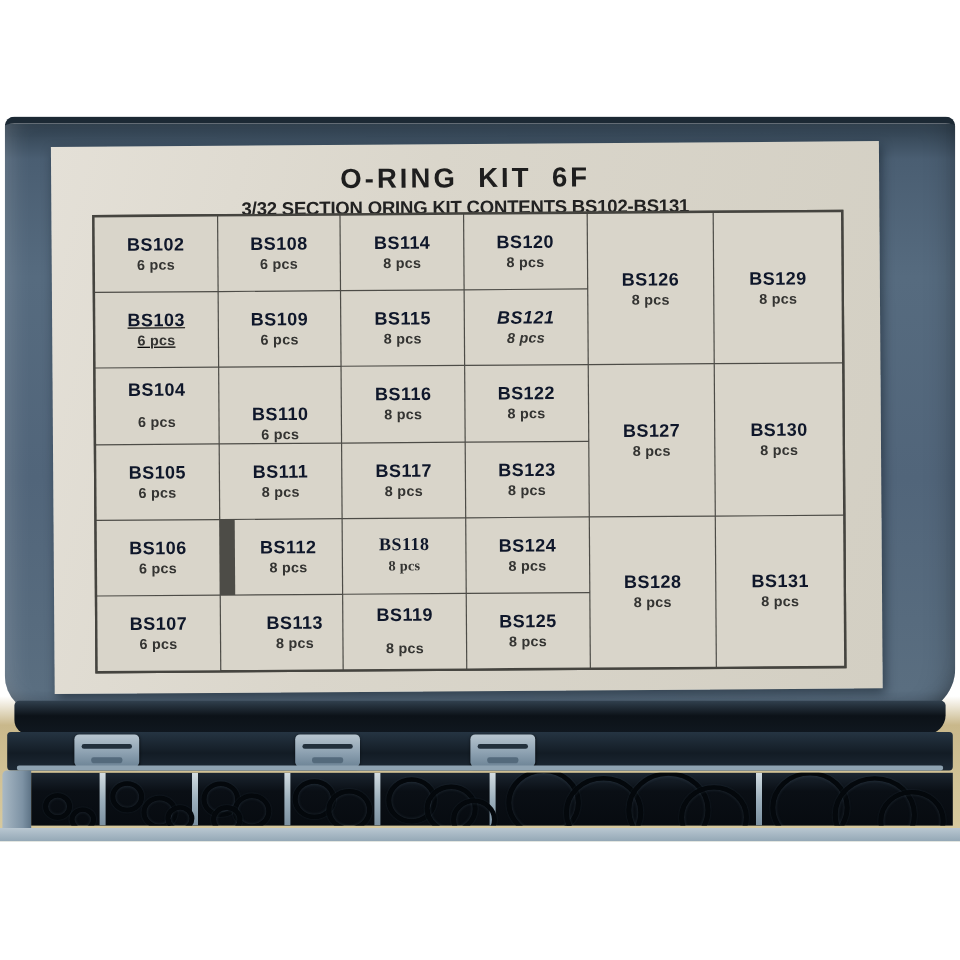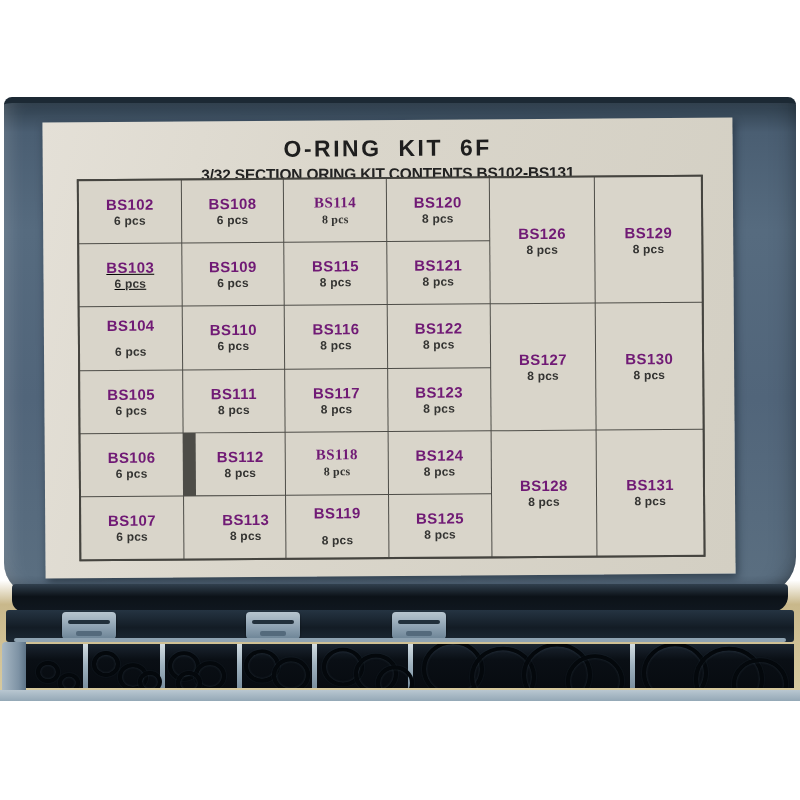--- a/index.html
+++ b/index.html
@@ -48,21 +48,21 @@
     grid-template-rows:repeat(6,1fr);
     gap:1px;
     background:#4d4c47;           
     border:2px solid #45443f;
   }
   .cell{
     background:#d9d5ca;
     display:flex;flex-direction:column;align-items:center;justify-content:center;
     gap:1px;
   }
-  .part{font-size:15px;font-weight:bold;color:#701a75;letter-spacing:.4px;}
+  .part{font-size:15px;font-weight:bold;color:#0f172a;letter-spacing:.4px;}
   .qty{font-size:12px;font-weight:bold;color:#343432;letter-spacing:.2px;}
   
   .lid-bottom{
     position:absolute;left:12px;top:487px;width:776px;height:28px;
     background:linear-gradient(180deg,#31404e 0%,#0c1218 45%,#101820 100%);
     border-radius:4px 4px 16px 12px;
   }
   
   .hinge-strip{
     position:absolute;left:6px;top:513px;width:788px;height:32px;
@@ -150,37 +150,37 @@
           <div class="qty">6 pcs</div>
         </div>
         <div class="cell" style="grid-area: 1 / 2;">
           <div class="part">BS108</div>
           <div class="qty">6 pcs</div>
         </div>
         <div class="cell" style="grid-area: 2 / 2;">
           <div class="part">BS109</div>
           <div class="qty">6 pcs</div>
         </div>
-        <div class="cell" style="grid-area: 3 / 2;">
+        <div class="cell" style="grid-area: 3 / 2; justify-content: flex-end;">
           <div class="part">BS110</div>
           <div class="qty">6 pcs</div>
         </div>
         <div class="cell" style="grid-area: 4 / 2;">
           <div class="part">BS111</div>
           <div class="qty">8 pcs</div>
         </div>
         <div class="cell" style="grid-area: 5 / 2; margin-left: 12px;">
           <div class="part">BS112</div>
           <div class="qty">8 pcs</div>
         </div>
         <div class="cell" style="grid-area: 6 / 2; padding-left: 22px;">
           <div class="part">BS113</div>
           <div class="qty">8 pcs</div>
         </div>
-        <div class="cell" style="grid-area: 1 / 3; font-family: Liberation Serif, serif;">
+        <div class="cell" style="grid-area: 1 / 3;">
           <div class="part">BS114</div>
           <div class="qty">8 pcs</div>
         </div>
         <div class="cell" style="grid-area: 2 / 3;">
           <div class="part">BS115</div>
           <div class="qty">8 pcs</div>
         </div>
         <div class="cell" style="grid-area: 3 / 3;">
           <div class="part">BS116</div>
           <div class="qty">8 pcs</div>
@@ -194,21 +194,21 @@
           <div class="qty">8 pcs</div>
         </div>
         <div class="cell" style="grid-area: 6 / 3; gap: 12px;">
           <div class="part">BS119</div>
           <div class="qty">8 pcs</div>
         </div>
         <div class="cell" style="grid-area: 1 / 4;">
           <div class="part">BS120</div>
           <div class="qty">8 pcs</div>
         </div>
-        <div class="cell" style="grid-area: 2 / 4;">
+        <div class="cell" style="grid-area: 2 / 4; font-style: italic;">
           <div class="part">BS121</div>
           <div class="qty">8 pcs</div>
         </div>
         <div class="cell" style="grid-area: 3 / 4;">
           <div class="part">BS122</div>
           <div class="qty">8 pcs</div>
         </div>
         <div class="cell" style="grid-area: 4 / 4;">
           <div class="part">BS123</div>
           <div class="qty">8 pcs</div>

